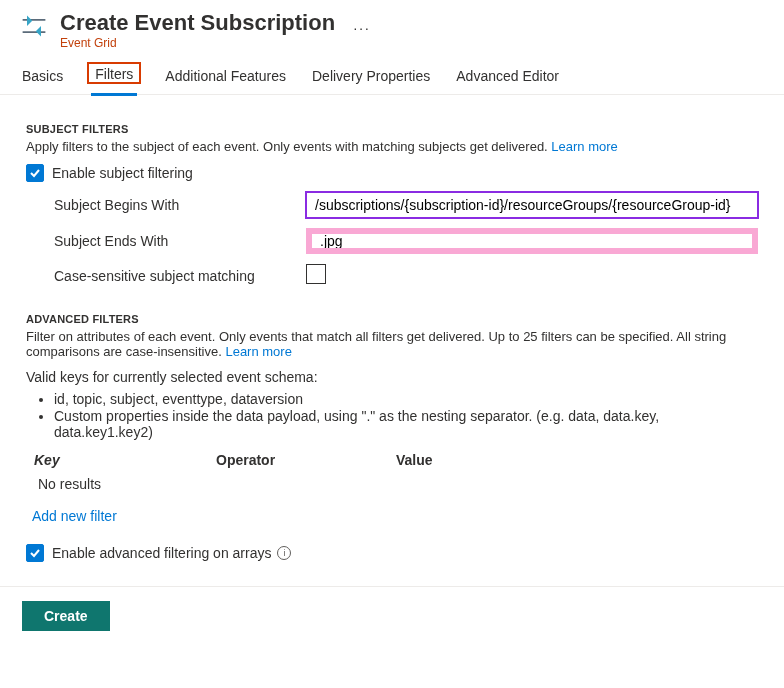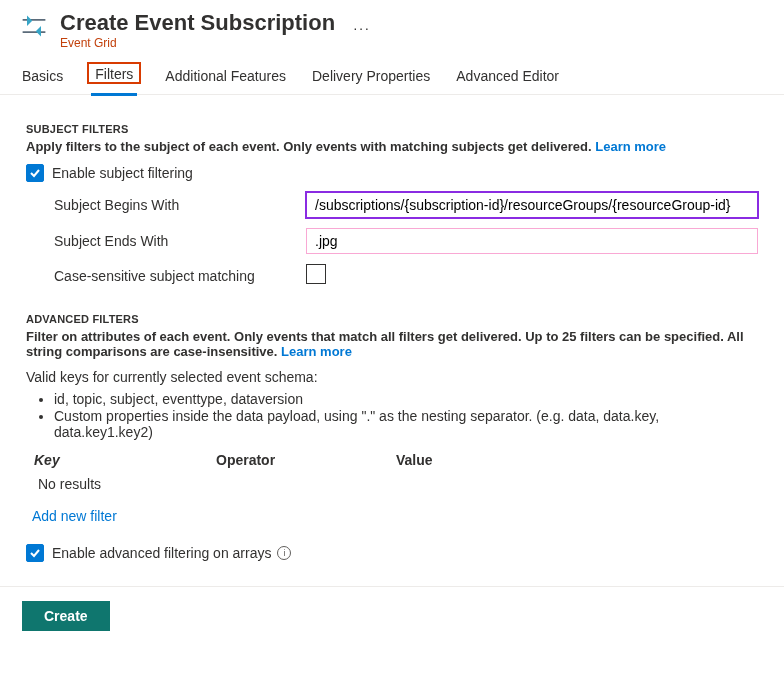--- a/index.html
+++ b/index.html
@@ -58,21 +58,20 @@
   .section-title {
     font-size: 11px;
     font-weight: 700;
     margin: 10px 0 4px 0;
     letter-spacing: 0.2px;
   }
   .help-row {
     font-size: 13px;
     color: #323130;
     margin-bottom: 10px;
-    font-weight: bold;
   }
   .help-row a, .link {
     color: #0078d4;
     text-decoration: none;
     cursor: pointer;
   }
   .chk-row {
     display: flex;
     align-items: center;
     margin: 8px 0;
@@ -100,21 +99,21 @@
     margin: 10px 0;
   }
   .form-label {
     width: 280px;
     padding-left: 28px;
     font-size: 14px;
   }
   .form-input {
     flex: 1;
     height: 26px;
-    border: 1px solid #f9a8d4;
+    border: 6px solid #f9a8d4;
     padding: 2px 8px;
     font-size: 14px;
     font-family: inherit;
   }
   .form-input.active {
     border: 1px solid #8a2be2;
     outline: 1px solid #8a2be2;
   }
   .chkbox-empty {
     width: 20px; height: 20px;

